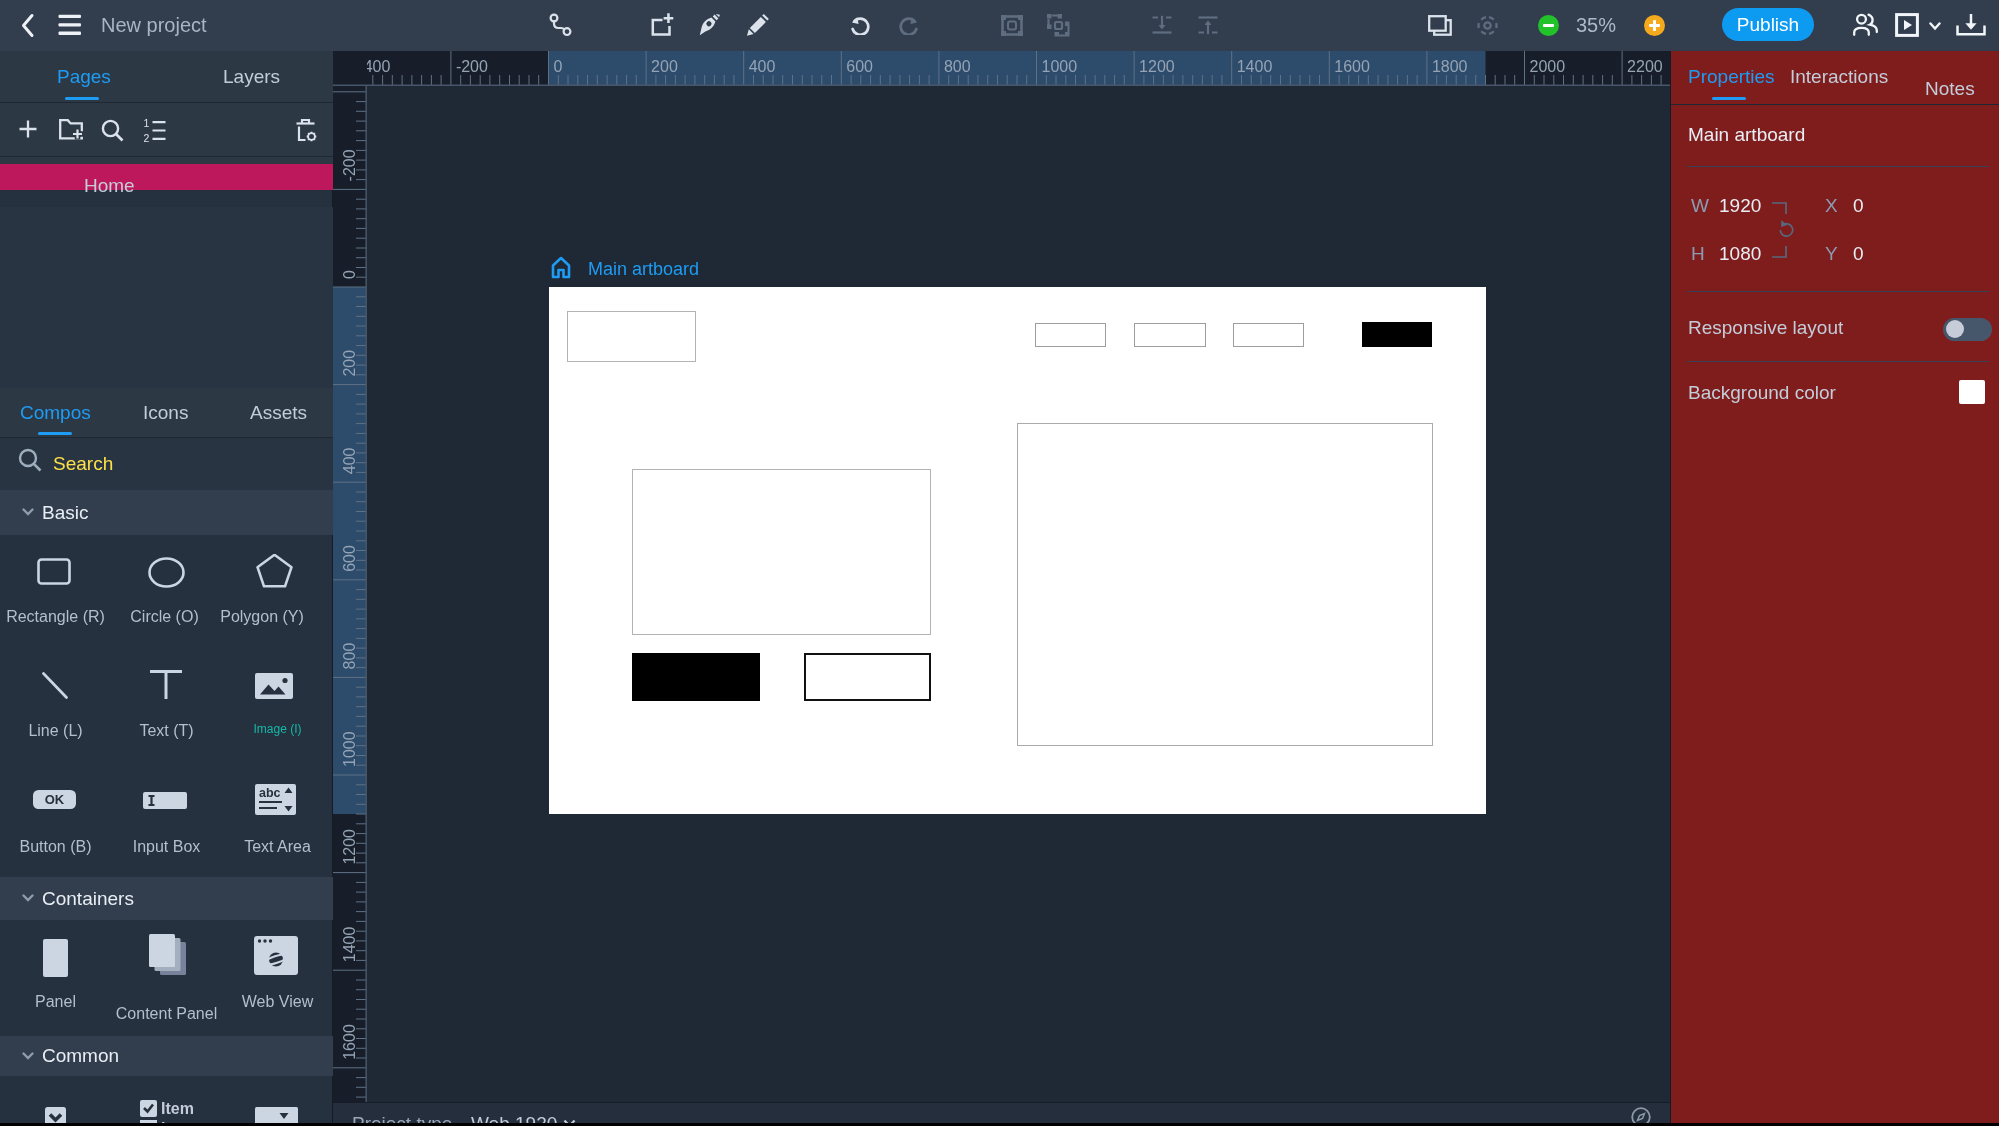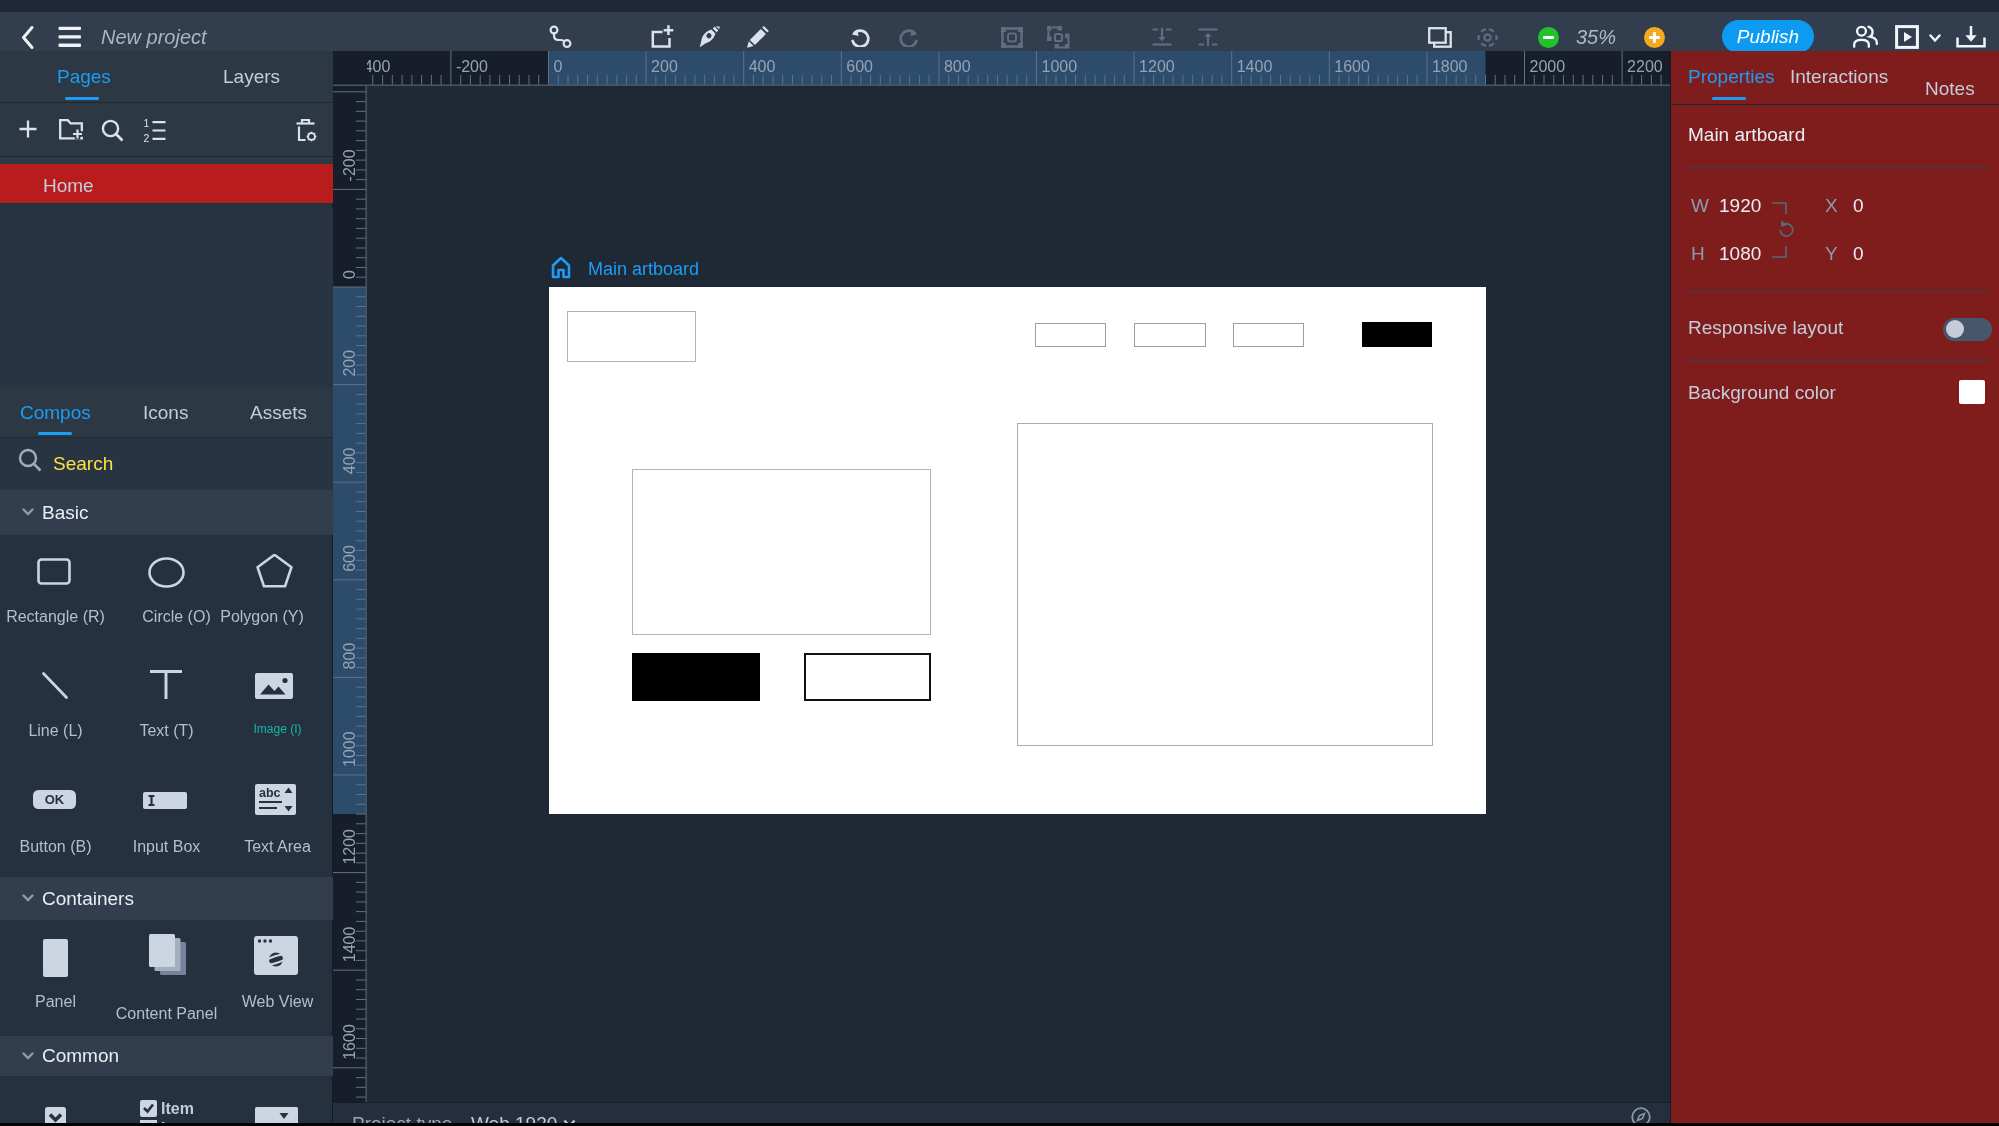--- a/index.html
+++ b/index.html
@@ -1,17 +1,17 @@
 <!DOCTYPE html>
 <html><head><meta charset="utf-8"><style>
 *{margin:0;padding:0;box-sizing:border-box;}
 html,body{width:1999px;height:1126px;overflow:hidden;background:#1f2835;font-family:"Liberation Sans",sans-serif;}
 .abs{position:absolute;}
 </style></head><body>
-<div class="abs" style="left:0;top:12px;width:1999px;height:51px;background:#323e4e;font-style:italic;">
+<div class="abs" style="left:0;top:0;width:1999px;height:51px;background:#323e4e;">
 <svg class="abs" style="left:20px;top:13px" width="16" height="25" viewBox="0 0 16 25">
       <path d="M12 2.5 L3.5 12.5 L12 22.5" stroke="#eef2f7" stroke-width="3" fill="none" stroke-linecap="round" stroke-linejoin="round"></path>
     </svg>
 <svg class="abs" style="left:58px;top:13px" width="24" height="24" viewBox="0 0 24 24">
       <g fill="#eef2f7">
         <rect x="0.5" y="1.8" width="22.5" height="3.3" rx="1"></rect>
         <rect x="0.5" y="10.2" width="22.5" height="3.3" rx="1"></rect>
         <rect x="0.5" y="18.6" width="22.5" height="3.3" rx="1"></rect>
       </g>
     </svg>
@@ -166,21 +166,21 @@
       <g stroke="#dbe2ec" stroke-width="2.2" fill="none">
         <path d="M0.5 4.5 L18.5 4.5"></path>
         <path d="M6 4 L6 1 L13 1 L13 4"></path>
         <path d="M3 7.5 L3 21 L9.5 21"></path>
       </g>
       <g stroke="#dbe2ec" stroke-width="1.8" fill="none">
         <circle cx="15.5" cy="17.5" r="3.4"></circle>
         <path d="M15.5 12.7 L15.5 14.2 M15.5 20.8 L15.5 22.3 M10.7 17.5 L12.2 17.5 M18.8 17.5 L20.3 17.5 M12.1 14.1 L13.2 15.2 M17.8 19.8 L18.9 20.9 M18.9 14.1 L17.8 15.2 M13.2 19.8 L12.1 20.9"></path>
       </g>
     </svg>
-<div class="abs" style="left:0;top:113px;width:333px;height:39px;background:#b91c1c;color:#c3cdda;font-size:19px;line-height:43px;"><span style="margin-left:43px;">Home</span></div>
+<div class="abs" style="left:0;top:113px;width:333px;height:26px;background:#be185d;color:#c3cdda;font-size:19px;line-height:43px;padding-left:41px;"><span style="margin-left:43px;">Home</span></div>
 <div class="abs" style="left:0;top:156px;width:333px;height:181px;background:#293442;"></div>
 <div class="abs" style="left:0;top:337px;width:333px;height:50px;background:#2d3845;"></div>
 <div class="abs" style="left:20px;top:337px;height:50px;line-height:50px;font-size:19px;color:#1e9cf4;">Compos</div>
 <div class="abs" style="left:143px;top:337px;height:50px;line-height:50px;font-size:19px;color:#c3cdda;">Icons</div>
 <div class="abs" style="left:250px;top:337px;height:50px;line-height:50px;font-size:19px;color:#c3cdda;">Assets</div>
 <div class="abs" style="left:38px;top:380.5px;width:34px;height:3.5px;background:#1e9cf4;border-radius:2px;"></div>
 <div class="abs" style="left:0;top:386px;width:333px;height:1px;background:#1e2834;"></div>
 <div class="abs" style="left:0;top:387px;width:333px;height:52px;background:#293442;"></div>
 <svg class="abs" style="left:18px;top:397px" width="24" height="24" viewBox="0 0 24 24">
       <circle cx="10" cy="10" r="8" stroke="#9daebf" stroke-width="2.4" fill="none"></circle>
@@ -196,21 +196,21 @@
 <svg class="abs" style="left:22px;top:843.0px" width="12" height="8" viewBox="0 0 12 8">
       <path d="M1.5 1.5 L6 6 L10.5 1.5" stroke="#8e9cae" stroke-width="2.4" fill="none" stroke-linecap="round"></path>
     </svg>
 <div class="abs" style="left:42px;top:826px;height:43px;line-height:43px;font-size:19px;color:#e9eef5;">Containers</div>
 <div class="abs" style="left:0;top:985px;width:333px;height:40px;background:#323e4d;"></div>
 <svg class="abs" style="left:22px;top:1000.5px" width="12" height="8" viewBox="0 0 12 8">
       <path d="M1.5 1.5 L6 6 L10.5 1.5" stroke="#8e9cae" stroke-width="2.4" fill="none" stroke-linecap="round"></path>
     </svg>
 <div class="abs" style="left:42px;top:985px;height:40px;line-height:40px;font-size:19px;color:#e9eef5;">Common</div>
 <div class="abs" style="left:-24.5px;top:556.5px;width:160px;text-align:center;font-size:16px;color:#b4bfcd;">Rectangle (R)</div>
-<div class="abs" style="left:86.5px;top:556.5px;width:180px;text-align:center;font-size:16px;color:#b4bfcd;">Circle (O)</div>
+<div class="abs" style="left:86.5px;top:556.5px;width:156px;text-align:center;font-size:16px;color:#b4bfcd;">Circle (O)</div>
 <div class="abs" style="left:182px;top:556.5px;width:160px;text-align:center;font-size:16px;color:#b4bfcd;">Polygon (Y)</div>
 <div class="abs" style="left:-24.5px;top:671px;width:160px;text-align:center;font-size:16px;color:#b4bfcd;">Line (L)</div>
 <div class="abs" style="left:86.5px;top:671px;width:160px;text-align:center;font-size:16px;color:#b4bfcd;">Text (T)</div>
 <div class="abs" style="left:197.5px;top:671px;width:160px;text-align:center;font-size:12px;color:#14b8a6;">Image (I)</div>
 <div class="abs" style="left:-24.5px;top:786.5px;width:160px;text-align:center;font-size:16px;color:#b4bfcd;">Button (B)</div>
 <div class="abs" style="left:86.5px;top:786.5px;width:160px;text-align:center;font-size:16px;color:#b4bfcd;">Input Box</div>
 <div class="abs" style="left:197.5px;top:786.5px;width:160px;text-align:center;font-size:16px;color:#b4bfcd;">Text Area</div>
 <div class="abs" style="left:-24.5px;top:941.5px;width:160px;text-align:center;font-size:16px;color:#b4bfcd;">Panel</div>
 <div class="abs" style="left:86.5px;top:941.5px;width:160px;text-align:center;font-size:16px;color:#b4bfcd;margin-top:12px;">Content Panel</div>
 <div class="abs" style="left:197.5px;top:941.5px;width:160px;text-align:center;font-size:16px;color:#b4bfcd;">Web View</div>

